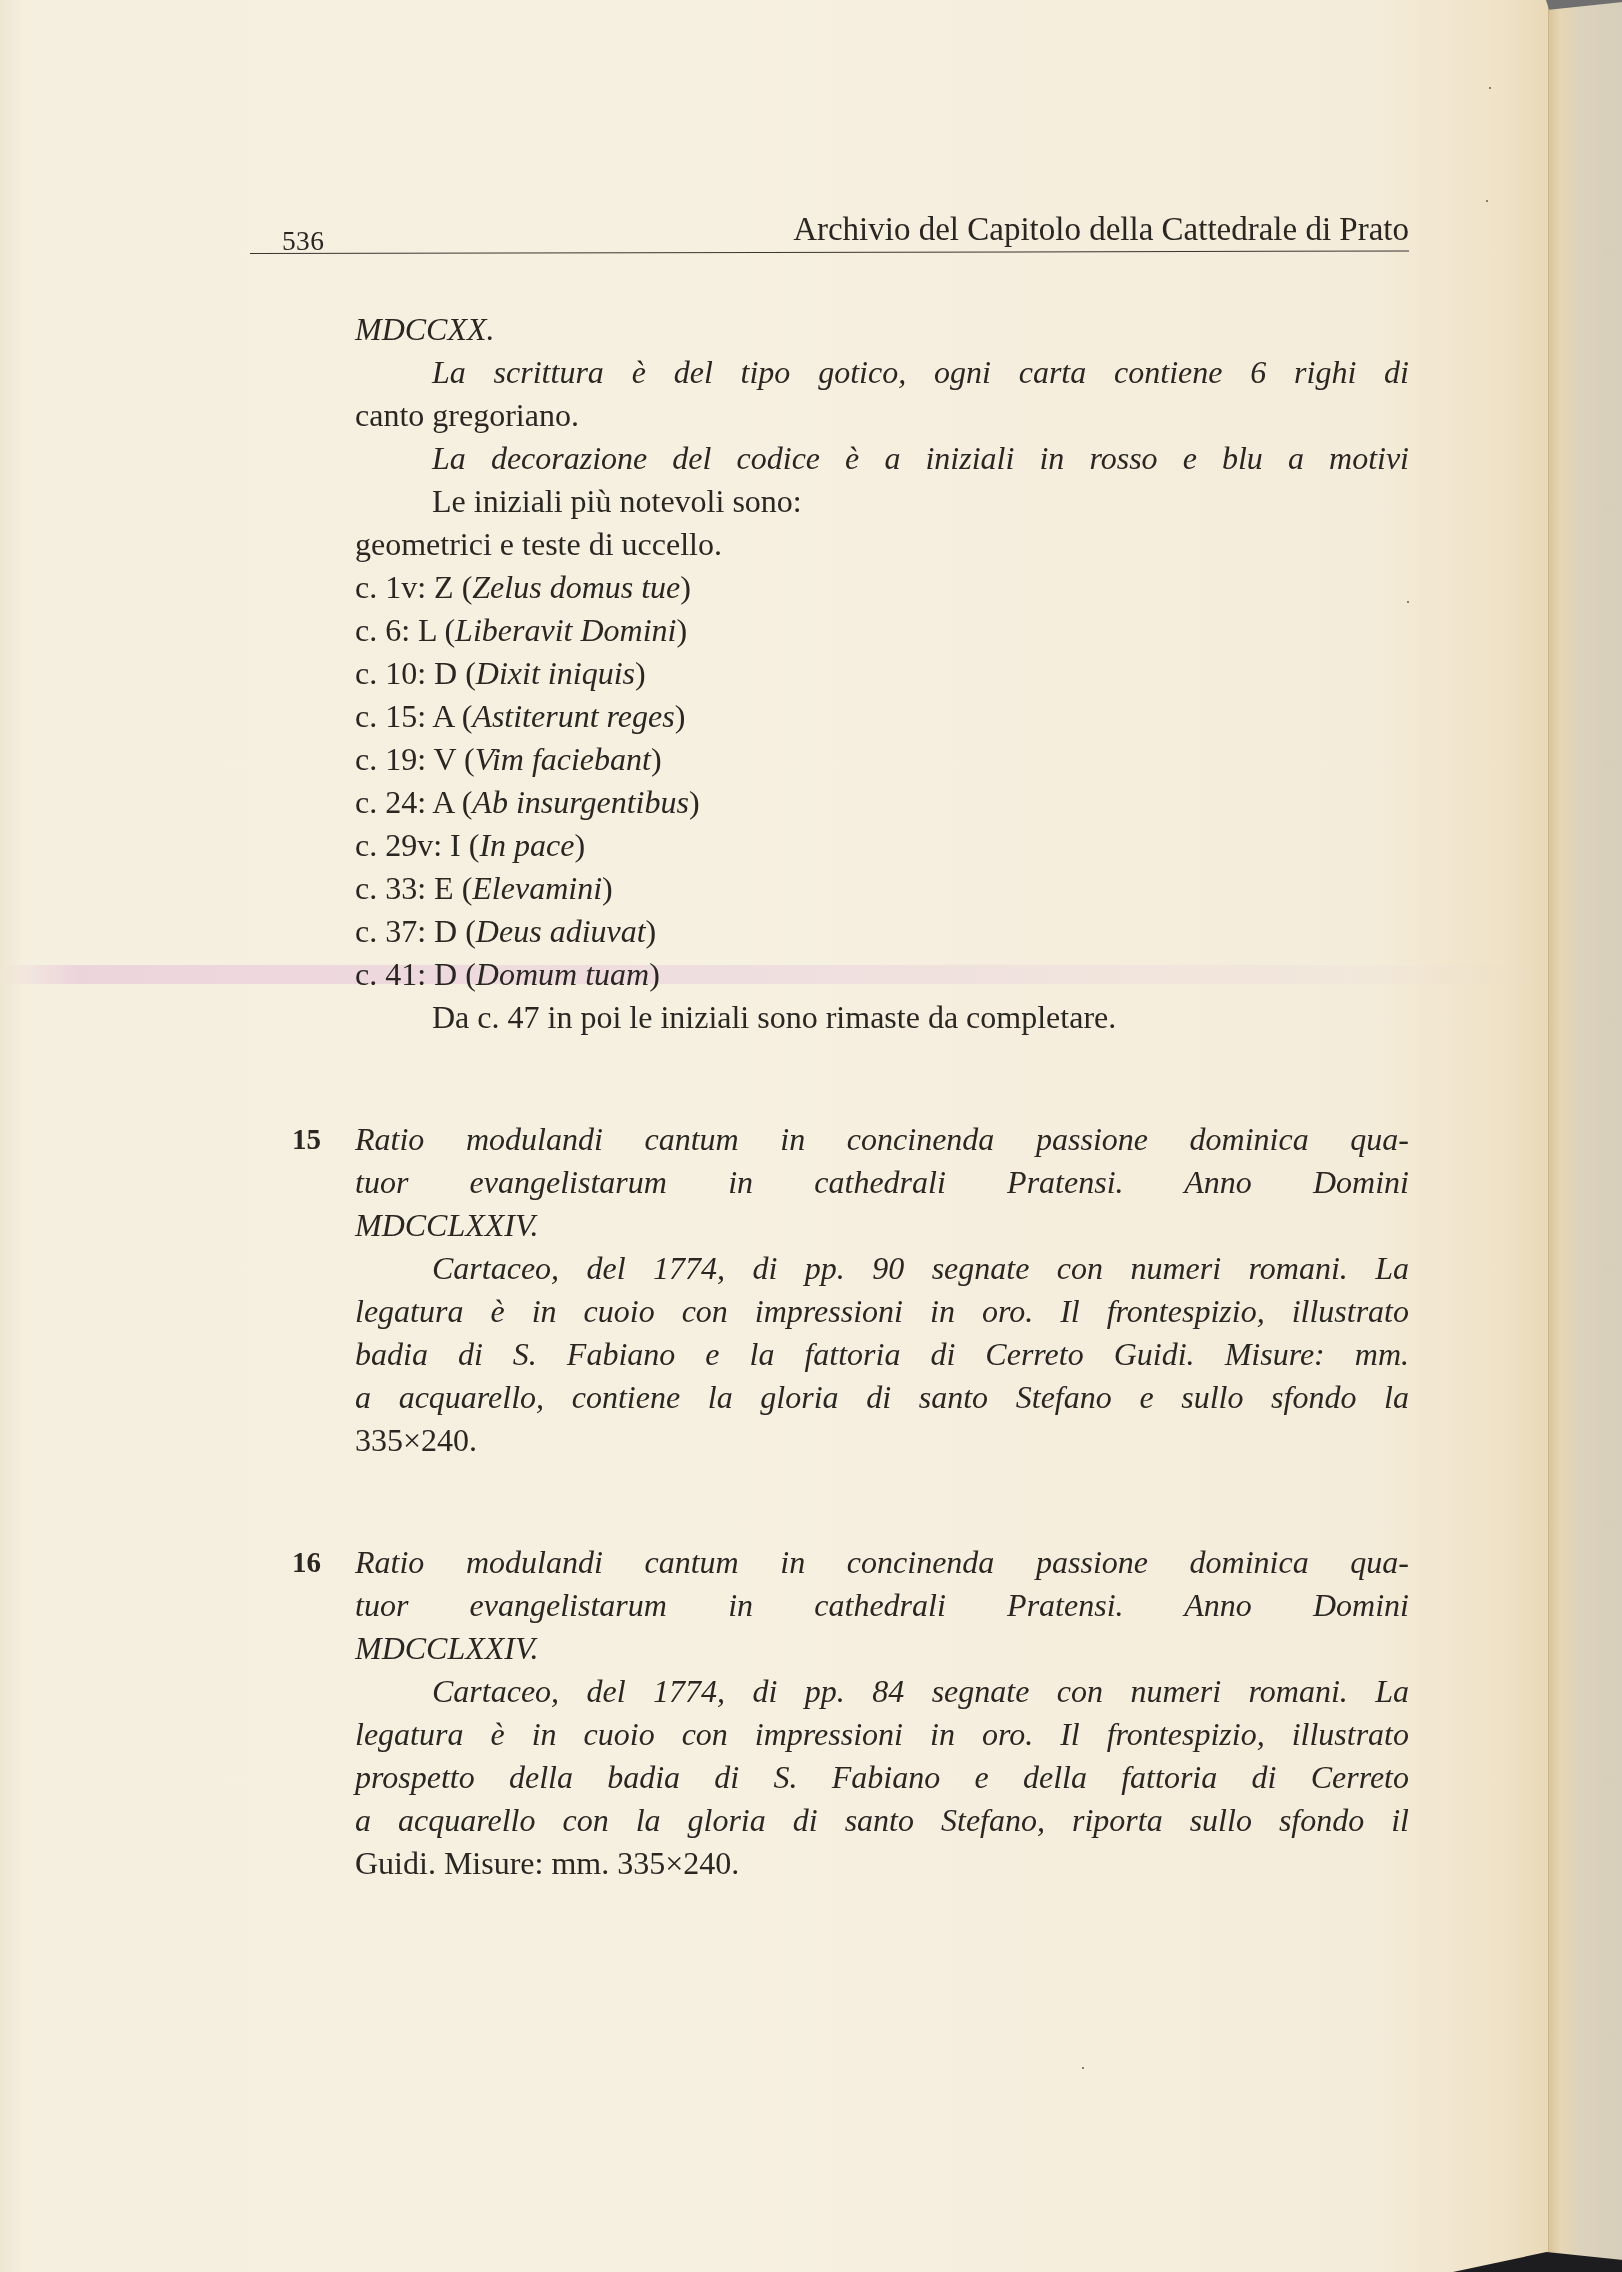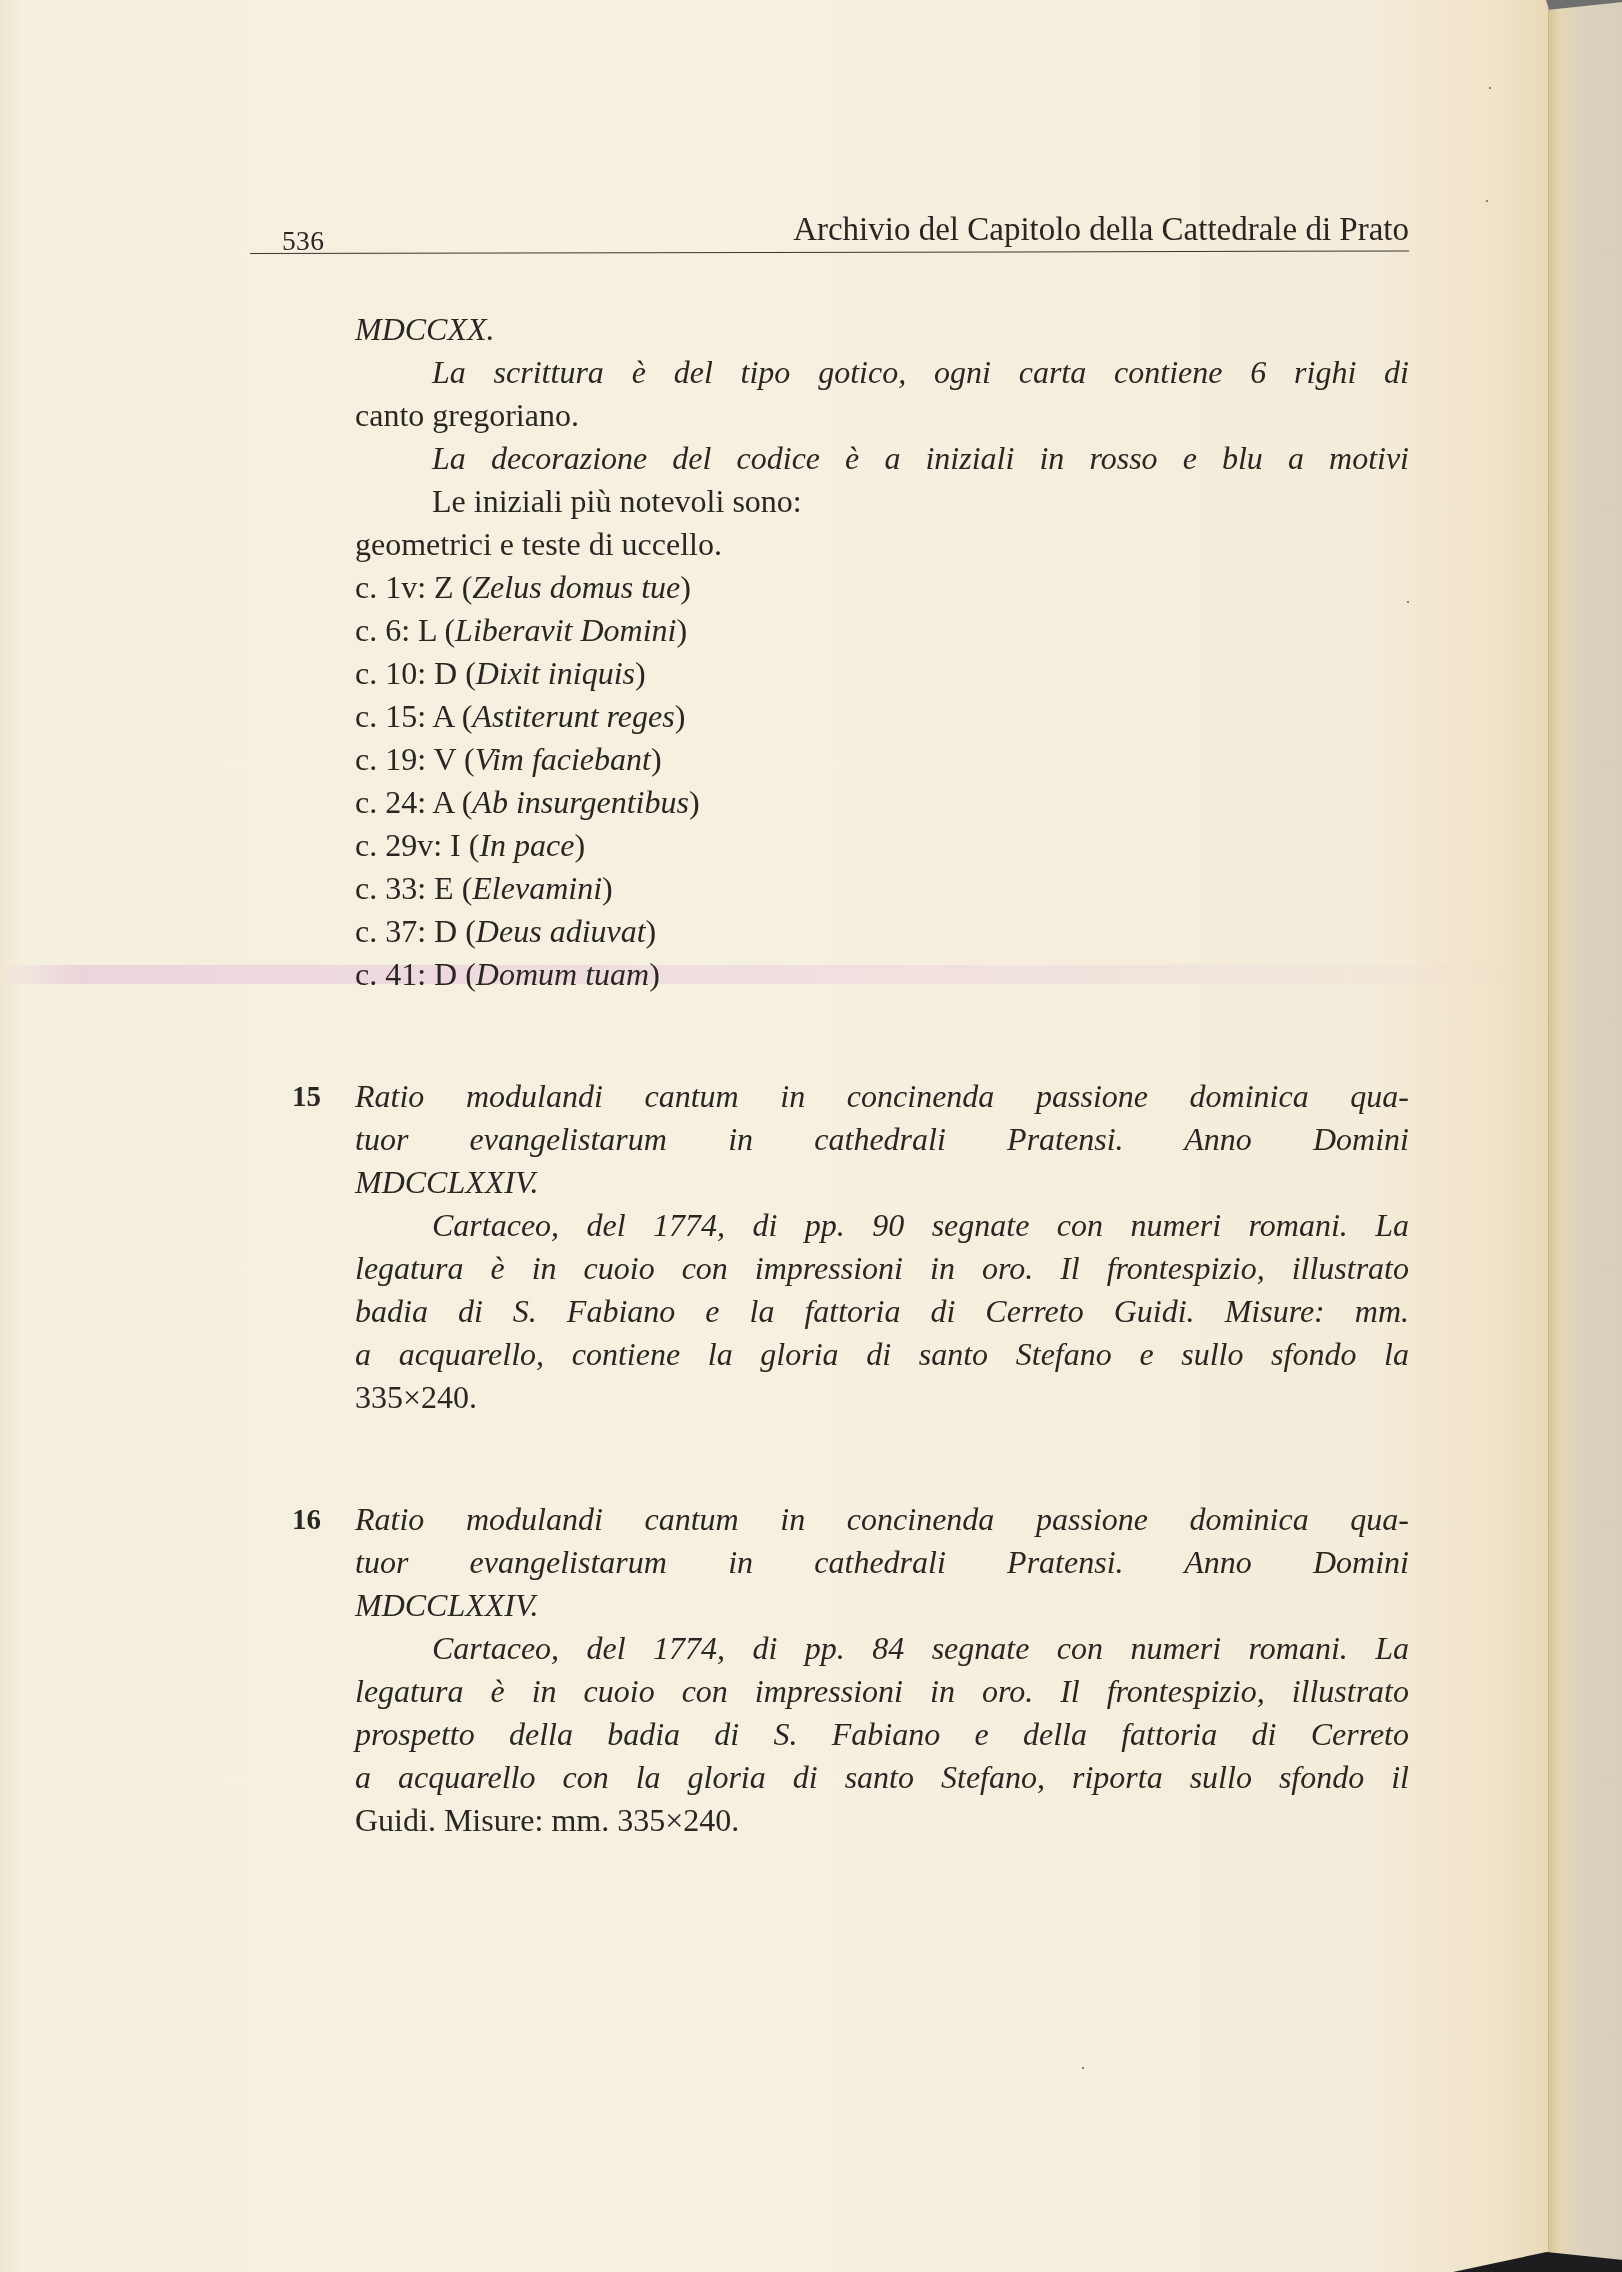--- a/index.html
+++ b/index.html
@@ -157,20 +157,21 @@
       <span class="initial-item"><span>c. 10: D</span> (<span class="it">Dixit iniquis</span>)</span>
       <span class="initial-item"><span>c. 15: A</span> (<span class="it">Astiterunt reges</span>)</span>
       <span class="initial-item"><span>c. 19: V</span> (<span class="it">Vim faciebant</span>)</span>
       <span class="initial-item"><span>c. 24: A</span> (<span class="it">Ab insurgentibus</span>)</span>
       <span class="initial-item"><span>c. 29v: I</span> (<span class="it">In pace</span>)</span>
       <span class="initial-item"><span>c. 33: E</span> (<span class="it">Elevamini</span>)</span>
       <span class="initial-item"><span>c. 37: D</span> (<span class="it">Deus adiuvat</span>)</span>
       <span class="initial-item"><span>c. 41: D</span> (<span class="it">Domum tuam</span>)</span>
     </div>
 
+    <span class="line indent">Da c. 47 in poi le iniziali sono rimaste da completare.</span>
   </div>
 
   <div class="gap-entry"></div>
 
   <div class="entry">
     <span class="entry-number">15</span>
     <span class="justify it">Ratio modulandi cantum in concinenda passione dominica qua-</span>
     <span class="justify it">tuor evangelistarum in cathedrali Pratensi. Anno Domini</span>
     <span class="line it">MDCCLXXIV.</span>
     <span class="justify indent">Cartaceo, del 1774, di pp. 90 segnate con numeri romani. La</span>

